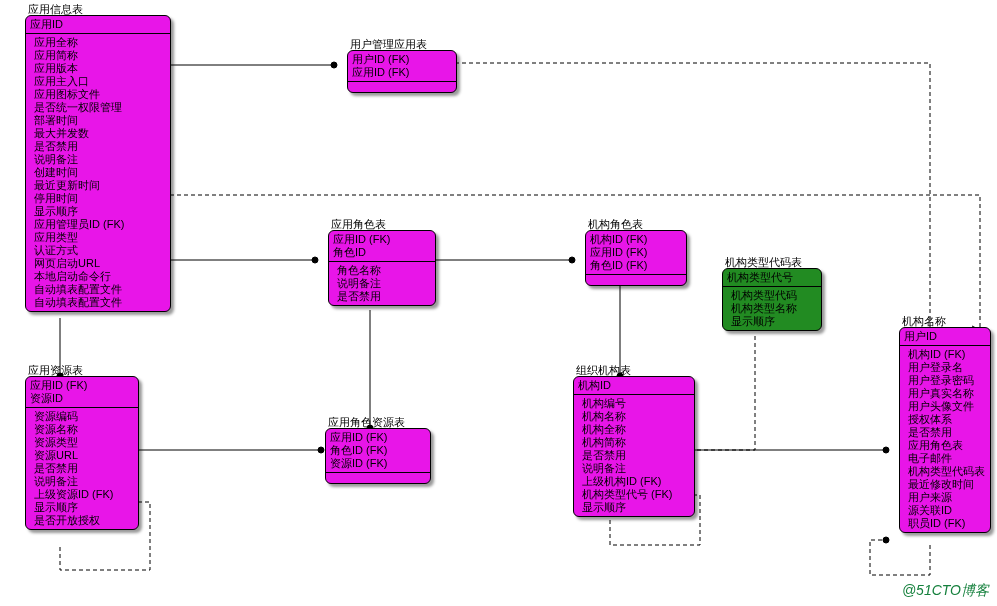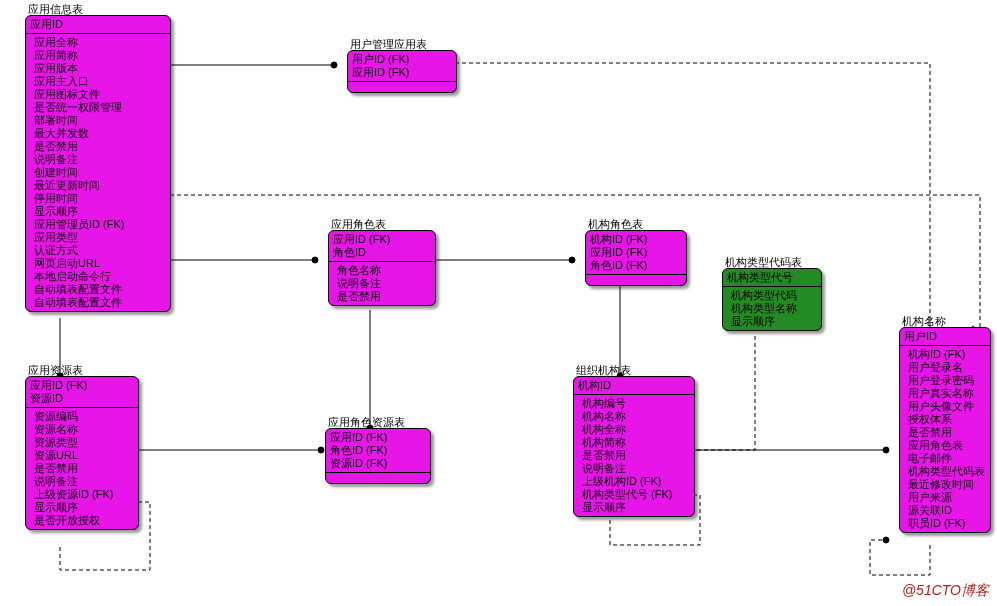--- a/index.html
+++ b/index.html
@@ -46,21 +46,21 @@
     left: 0;
     top: 0;
     width: 997px;
     height: 606px;
     pointer-events: none;
   }
   .watermark {
     position: absolute;
     right: 8px;
     bottom: 6px;
-    color: #b91c1c;
+    color: #15803d;
     font-size: 14px;
     font-style: italic;
   }
 </style>
 </head>
 <body>
 
 <svg class="connectors">
   <g stroke="#000" stroke-width="1" fill="none">
 

